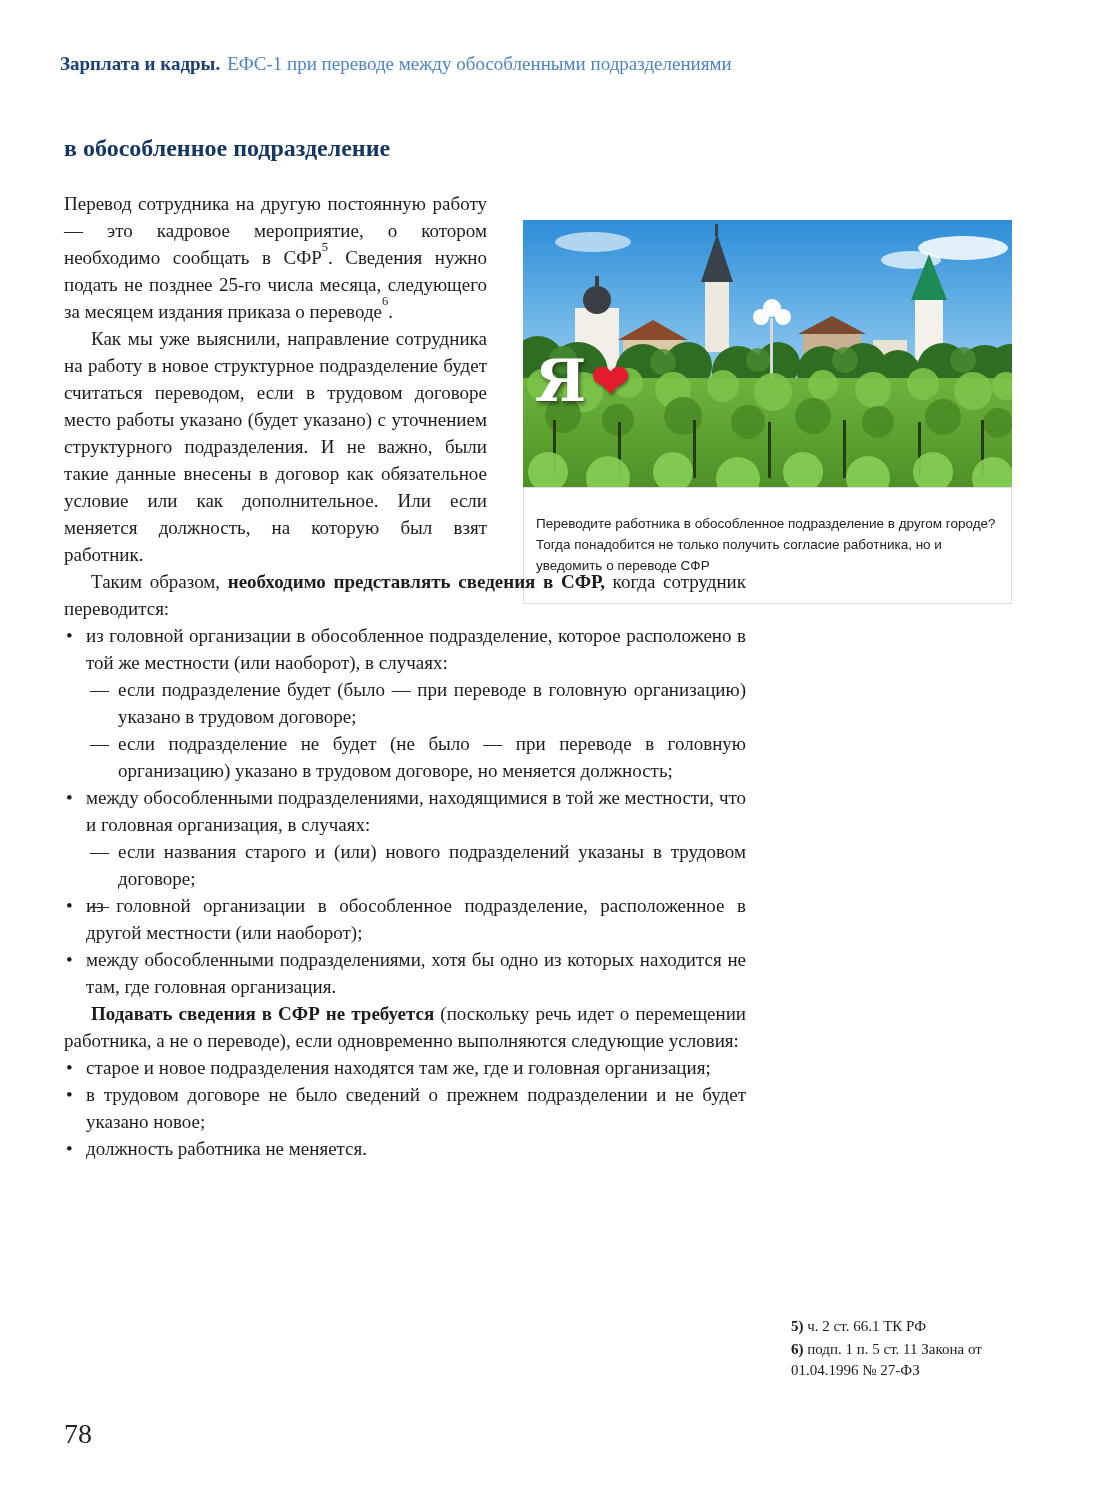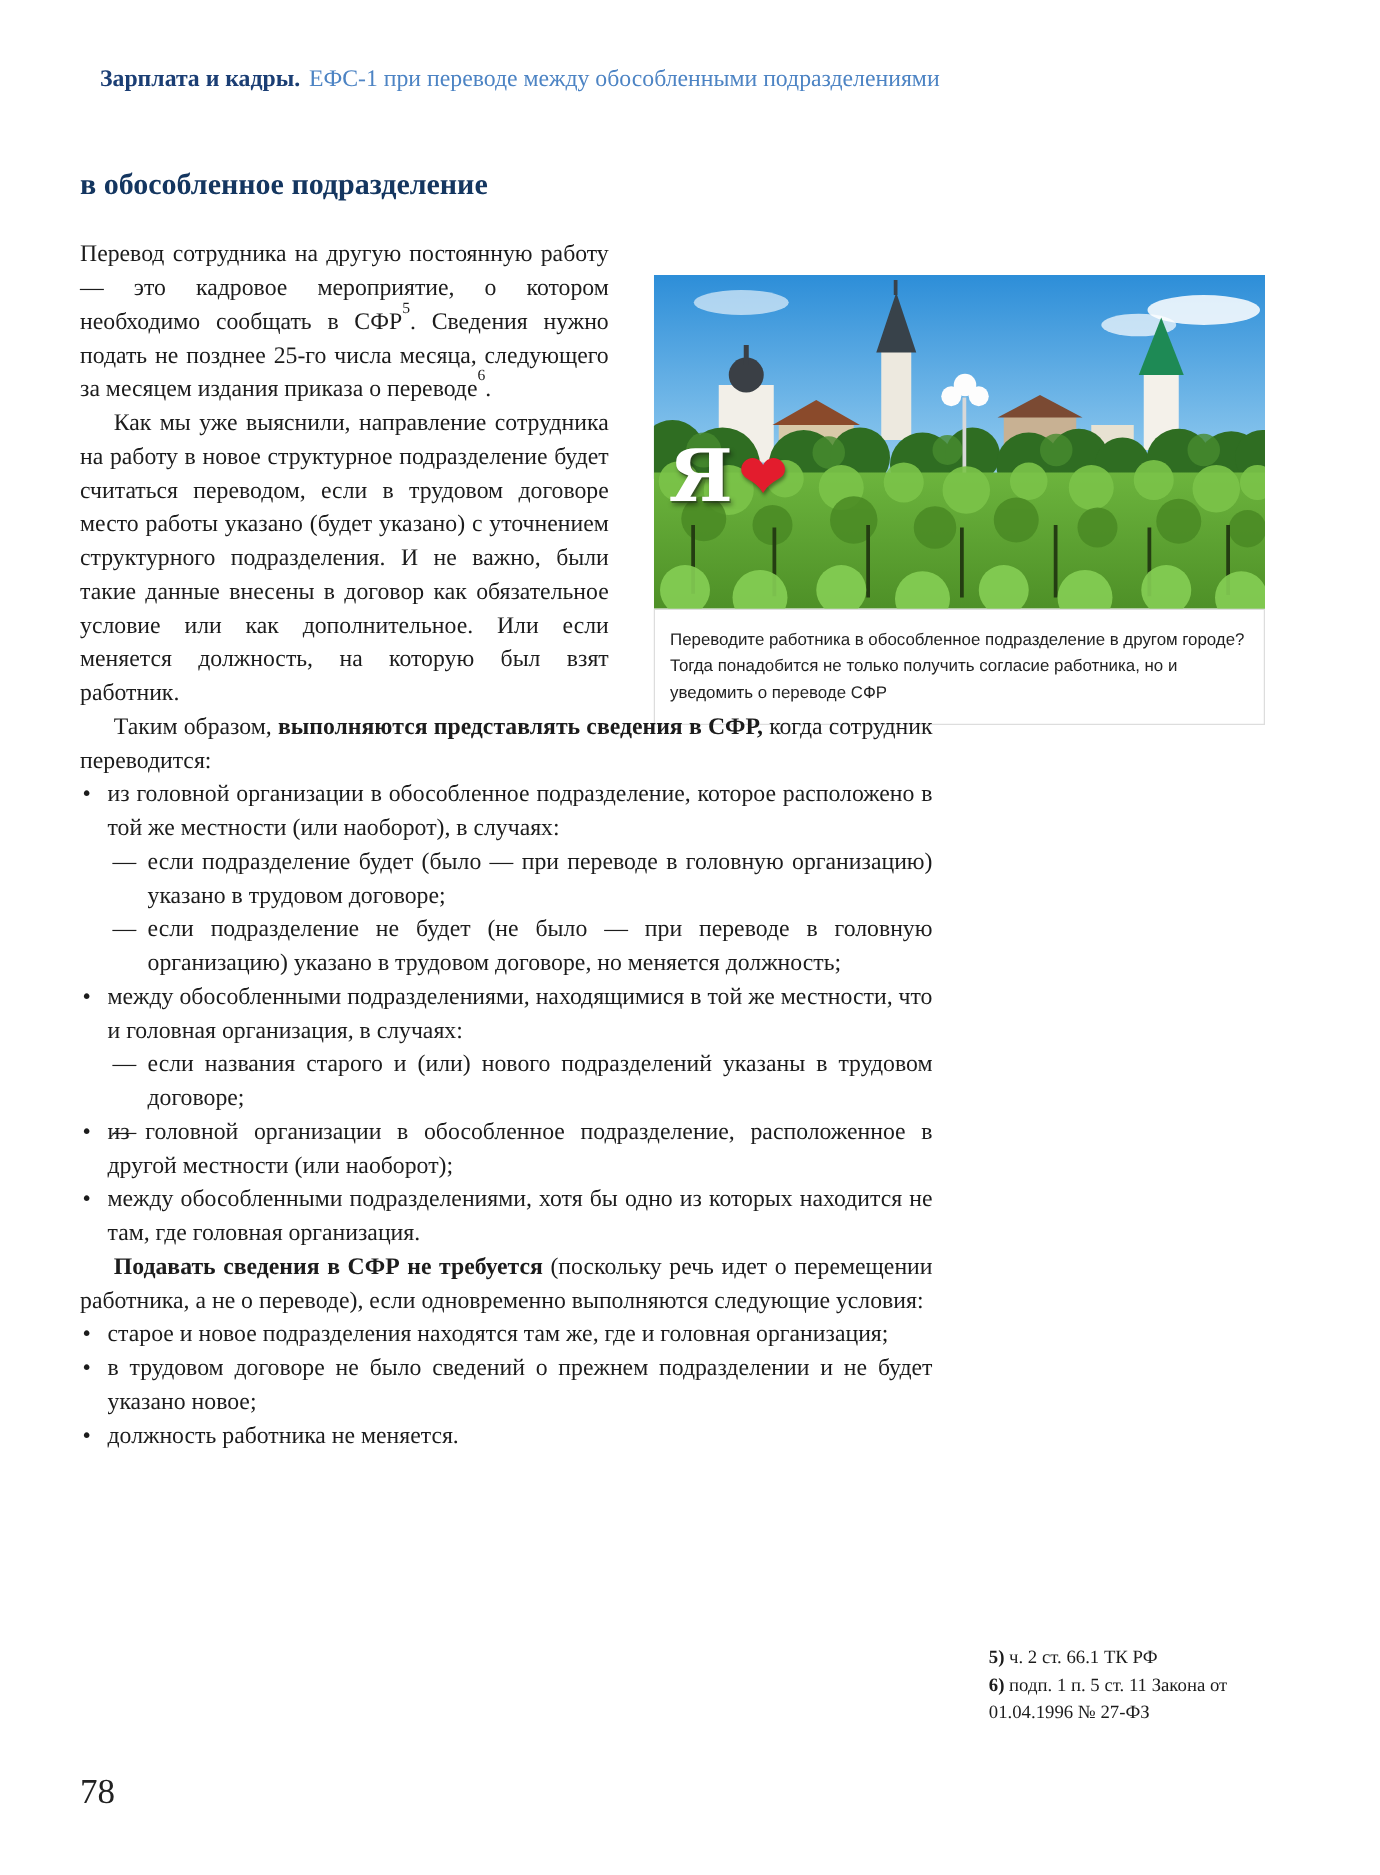--- a/index.html
+++ b/index.html
@@ -1,20 +1,20 @@
 <!DOCTYPE html>
 <html lang="ru"><head>
 <meta charset="utf-8">
 <style>
   html,body{margin:0;padding:0;background:#ffffff;}
   .page{position:relative;width:1104px;height:1500px;background:#ffffff;
         font-family:"Liberation Serif",serif;color:#1c1c1c;overflow:hidden;}
 
   
-  .runhead{position:absolute;left:80px;top:52px;font-size:19px;line-height:24px;}
+  .runhead{position:absolute;left:60px;top:52px;font-size:19px;line-height:24px;}
   .rh-bold{color:#1b3e74;font-weight:bold;}
   .rh-light{color:#4d84c4;margin-left:7px;}
 
   
   .article{position:absolute;left:64px;top:133px;width:682px;}
   .title{font-size:24px;line-height:31px;color:#143660;font-weight:bold;margin:0 0 26px 0;}
   .title span{display:block;}
   .para{margin:0;font-size:19px;line-height:27px;text-align:justify;}
   .indent{text-indent:27px;}
   .b{font-weight:bold;}
@@ -32,21 +32,21 @@
   .photo-figure{position:absolute;left:523px;top:220px;width:489px;margin:0;}
   .photo{position:relative;width:489px;height:267px;overflow:hidden;}
   .photo svg{display:block;}
   .sign{position:absolute;left:12px;top:132px;width:468px;display:flex;align-items:center;
         color:#ffffff;font-weight:bold;font-family:"DejaVu Serif",serif;
         text-shadow:1px 1px 0 rgba(40,60,30,.55), 2px 3px 4px rgba(0,0,0,.45);}
   .sign-ya{font-size:58px;line-height:1;}
   .sign-heart{color:#e31c2d;font-size:46px;line-height:1;margin:0 7px 0 5px;
         text-shadow:1px 2px 3px rgba(0,0,0,.4);}
   .sign-city{font-size:46px;line-height:1;letter-spacing:1px;}
-  .caption{border:1px solid #dddddd;padding:14px 12px;margin-top:0;
+  .caption{border:1px solid #dddddd;padding:26px 12px;margin-top:0;
         font-family:"Liberation Sans",sans-serif;font-size:13.5px;line-height:1.55;
         color:#222222;text-align:left;}
 
   
   .footnotes{position:absolute;left:791px;top:1316px;width:212px;
         font-size:15px;line-height:21px;color:#1c1c1c;}
   .fn{margin:0 0 2px 0;}
   .fn-num{font-weight:bold;}
 
   .pagenum{position:absolute;left:64px;top:1418px;font-size:28px;color:#222222;}
@@ -175,21 +175,21 @@
     <h1 class="title">
         <span>в обособленное подразделение</span>
       </h1>
 
     <div class="float-spacer"></div>
 
     <p class="para"><span>Перевод сотрудника на другую постоянную работу — это кадровое мероприятие, о котором необходимо сообщать в СФР</span><sup class="fnref">5</sup><span>. Сведения нужно подать не позднее 25-го числа месяца, следующего за месяцем издания приказа о переводе</span><sup class="fnref">6</sup><span>.</span></p>
 
     <p class="para indent">Как мы уже выяснили, направление сотрудника на работу в новое структурное подразделение будет считаться переводом, если в трудовом договоре место работы указано (будет указано) с уточнением структурного подразделения. И не важно, были такие данные внесены в договор как обязательное условие или как дополнительное. Или если меняется должность, на которую был взят работник.</p>
 
-    <p class="para indent"><span>Таким образом, </span><span class="b">выполняются представлять сведения в СФР,</span><span> когда сотрудник переводится:</span></p>
+    <p class="para indent"><span>Таким образом, </span><span class="b">необходимо представлять сведения в СФР,</span><span> когда сотрудник переводится:</span></p>
 
     <ul class="blist">
       <li>
         <div class="li-main"><span class="marker">•</span><span>из головной организации в обособленное подразделение, которое расположено в той же местности (или наоборот), в случаях:</span></div>
         <div class="li-sub"><span class="dash">—</span><span>если подразделение будет (было — при переводе в головную организацию) указано в трудовом договоре;</span></div>
         <div class="li-sub"><span class="dash">—</span><span>если подразделение не будет (не было — при переводе в головную организацию) указано в трудовом договоре, но меняется должность;</span></div>
       </li>
       <li>
         <div class="li-main"><span class="marker">•</span><span>между обособленными подразделениями, находящимися в той же местности, что и головная организация, в случаях:</span></div>
         <div class="li-sub"><span class="dash">—</span><span>если названия старого и (или) нового подразделений указаны в трудовом договоре;</span></div>

